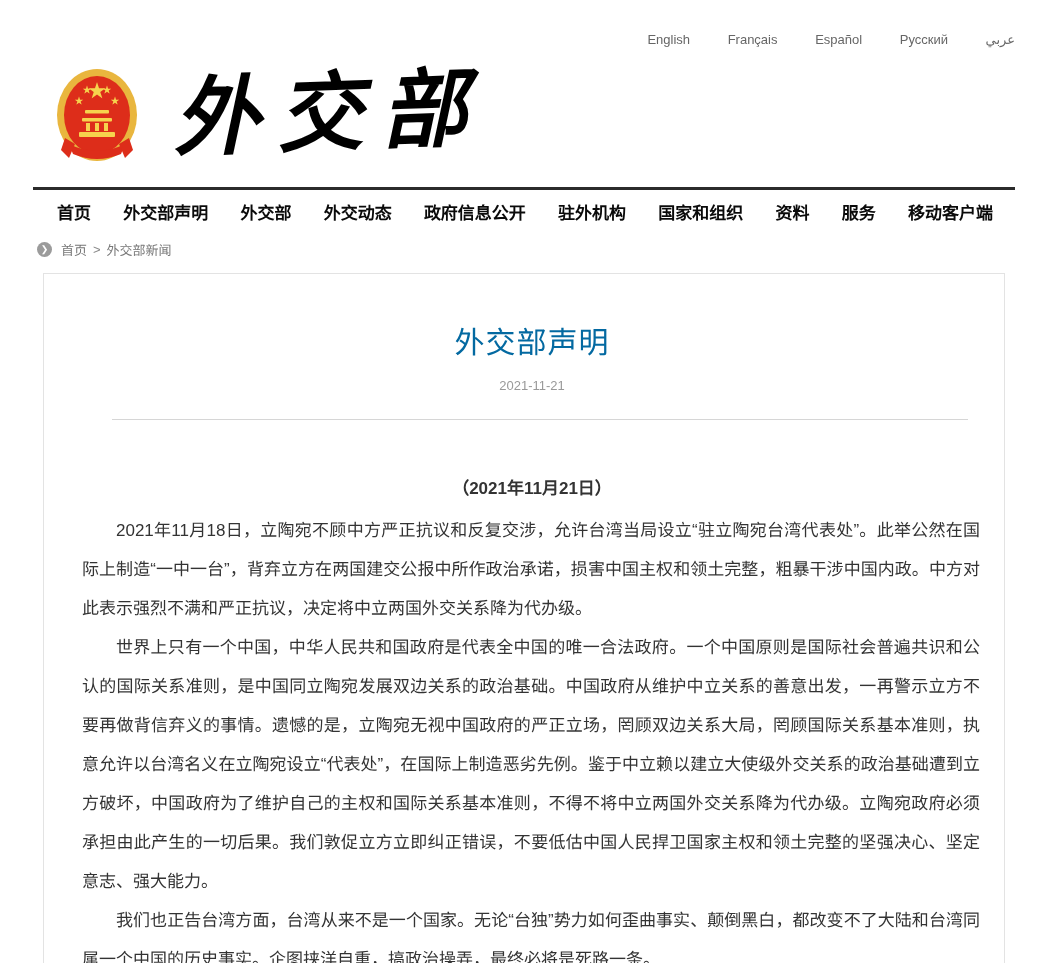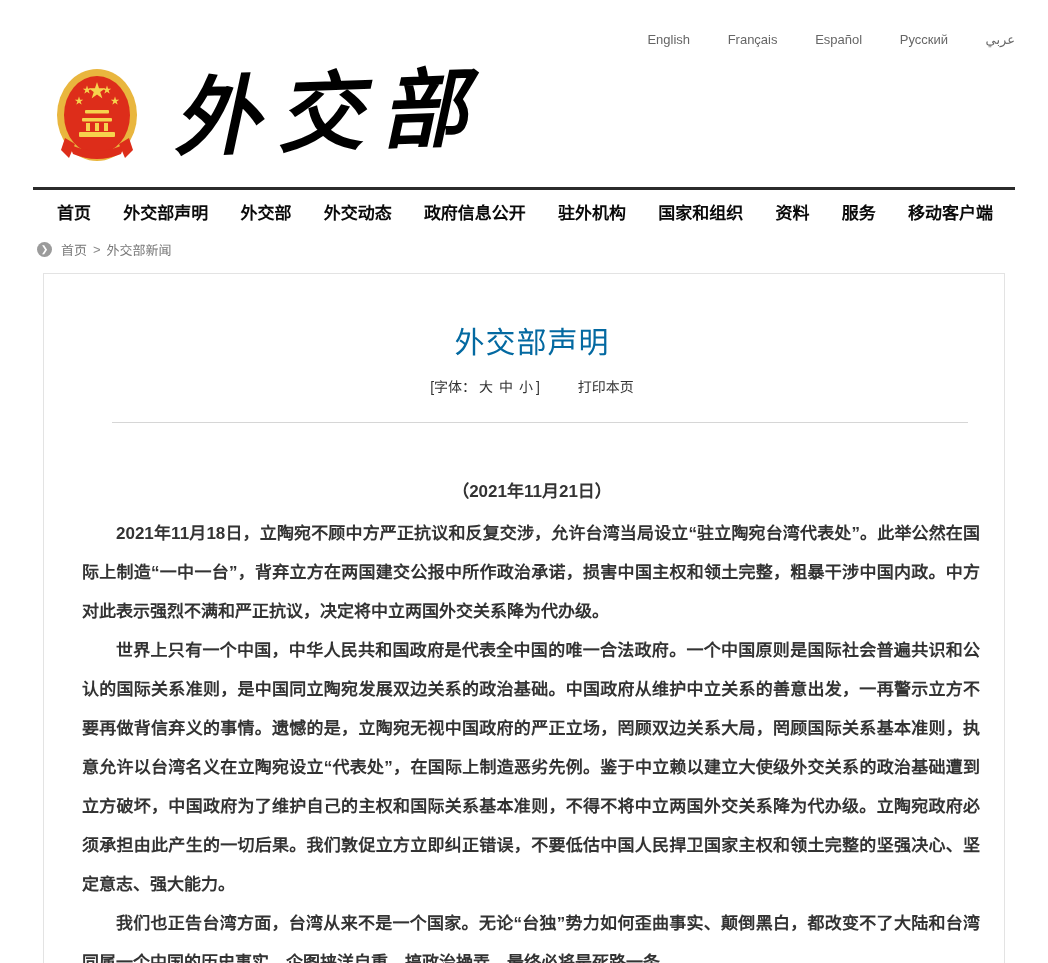--- a/index.html
+++ b/index.html
@@ -85,21 +85,21 @@
     margin: 26px 14px 0 30px;
   }
   .dateline {
     text-align: center; font-size: 17px; color: #333;
     margin-top: 54px;
     font-weight: bold;
   }
   .article-body { margin-top: 12px; padding-right: 2px; }
   .article-body p {
     font-size: 17px; color: #333; line-height: 39px;
-    text-align: justify; text-indent: 2em; font-weight: bold;
+    text-align: justify; text-indent: 2em;
   }
 
   
   .emblem-svg { display: block; }
 </style>
 </head>
 <body>
 
 <div class="lang-bar">
   <a>English</a>
@@ -148,25 +148,22 @@
 
 <div class="breadcrumb">
   <span class="crumb-icon">❯</span>
   <a>首页</a>
   <span class="sep">&gt;</span>
   <a>外交部新闻</a>
 </div>
 
 <main class="content-box">
   <h1 class="article-title">外交部声明</h1>
+  <div class="pub-date">2021-11-21</div>
 
-  <div class="article-controls">
-    <span>[字体：</span><a class="size-link">大</a><a class="size-link">中</a><a class="size-link">小</a><span>]</span>
-    <a class="print-link">打印本页</a>
-  </div>
 
   <hr class="title-sep">
 
   <p class="dateline">（2021年11月21日）</p>
 
   <div class="article-body">
     <p>2021年11月18日，立陶宛不顾中方严正抗议和反复交涉，允许台湾当局设立“驻立陶宛台湾代表处”。此举公然在国际上制造“一中一台”，背弃立方在两国建交公报中所作政治承诺，损害中国主权和领土完整，粗暴干涉中国内政。中方对此表示强烈不满和严正抗议，决定将中立两国外交关系降为代办级。</p>
     <p>世界上只有一个中国，中华人民共和国政府是代表全中国的唯一合法政府。一个中国原则是国际社会普遍共识和公认的国际关系准则，是中国同立陶宛发展双边关系的政治基础。中国政府从维护中立关系的善意出发，一再警示立方不要再做背信弃义的事情。遗憾的是，立陶宛无视中国政府的严正立场，罔顾双边关系大局，罔顾国际关系基本准则，执意允许以台湾名义在立陶宛设立“代表处”，在国际上制造恶劣先例。鉴于中立赖以建立大使级外交关系的政治基础遭到立方破坏，中国政府为了维护自己的主权和国际关系基本准则，不得不将中立两国外交关系降为代办级。立陶宛政府必须承担由此产生的一切后果。我们敦促立方立即纠正错误，不要低估中国人民捍卫国家主权和领土完整的坚强决心、坚定意志、强大能力。</p>
     <p>我们也正告台湾方面，台湾从来不是一个国家。无论“台独”势力如何歪曲事实、颠倒黑白，都改变不了大陆和台湾同属一个中国的历史事实。企图挟洋自重，搞政治操弄，最终必将是死路一条。</p>
   </div>

